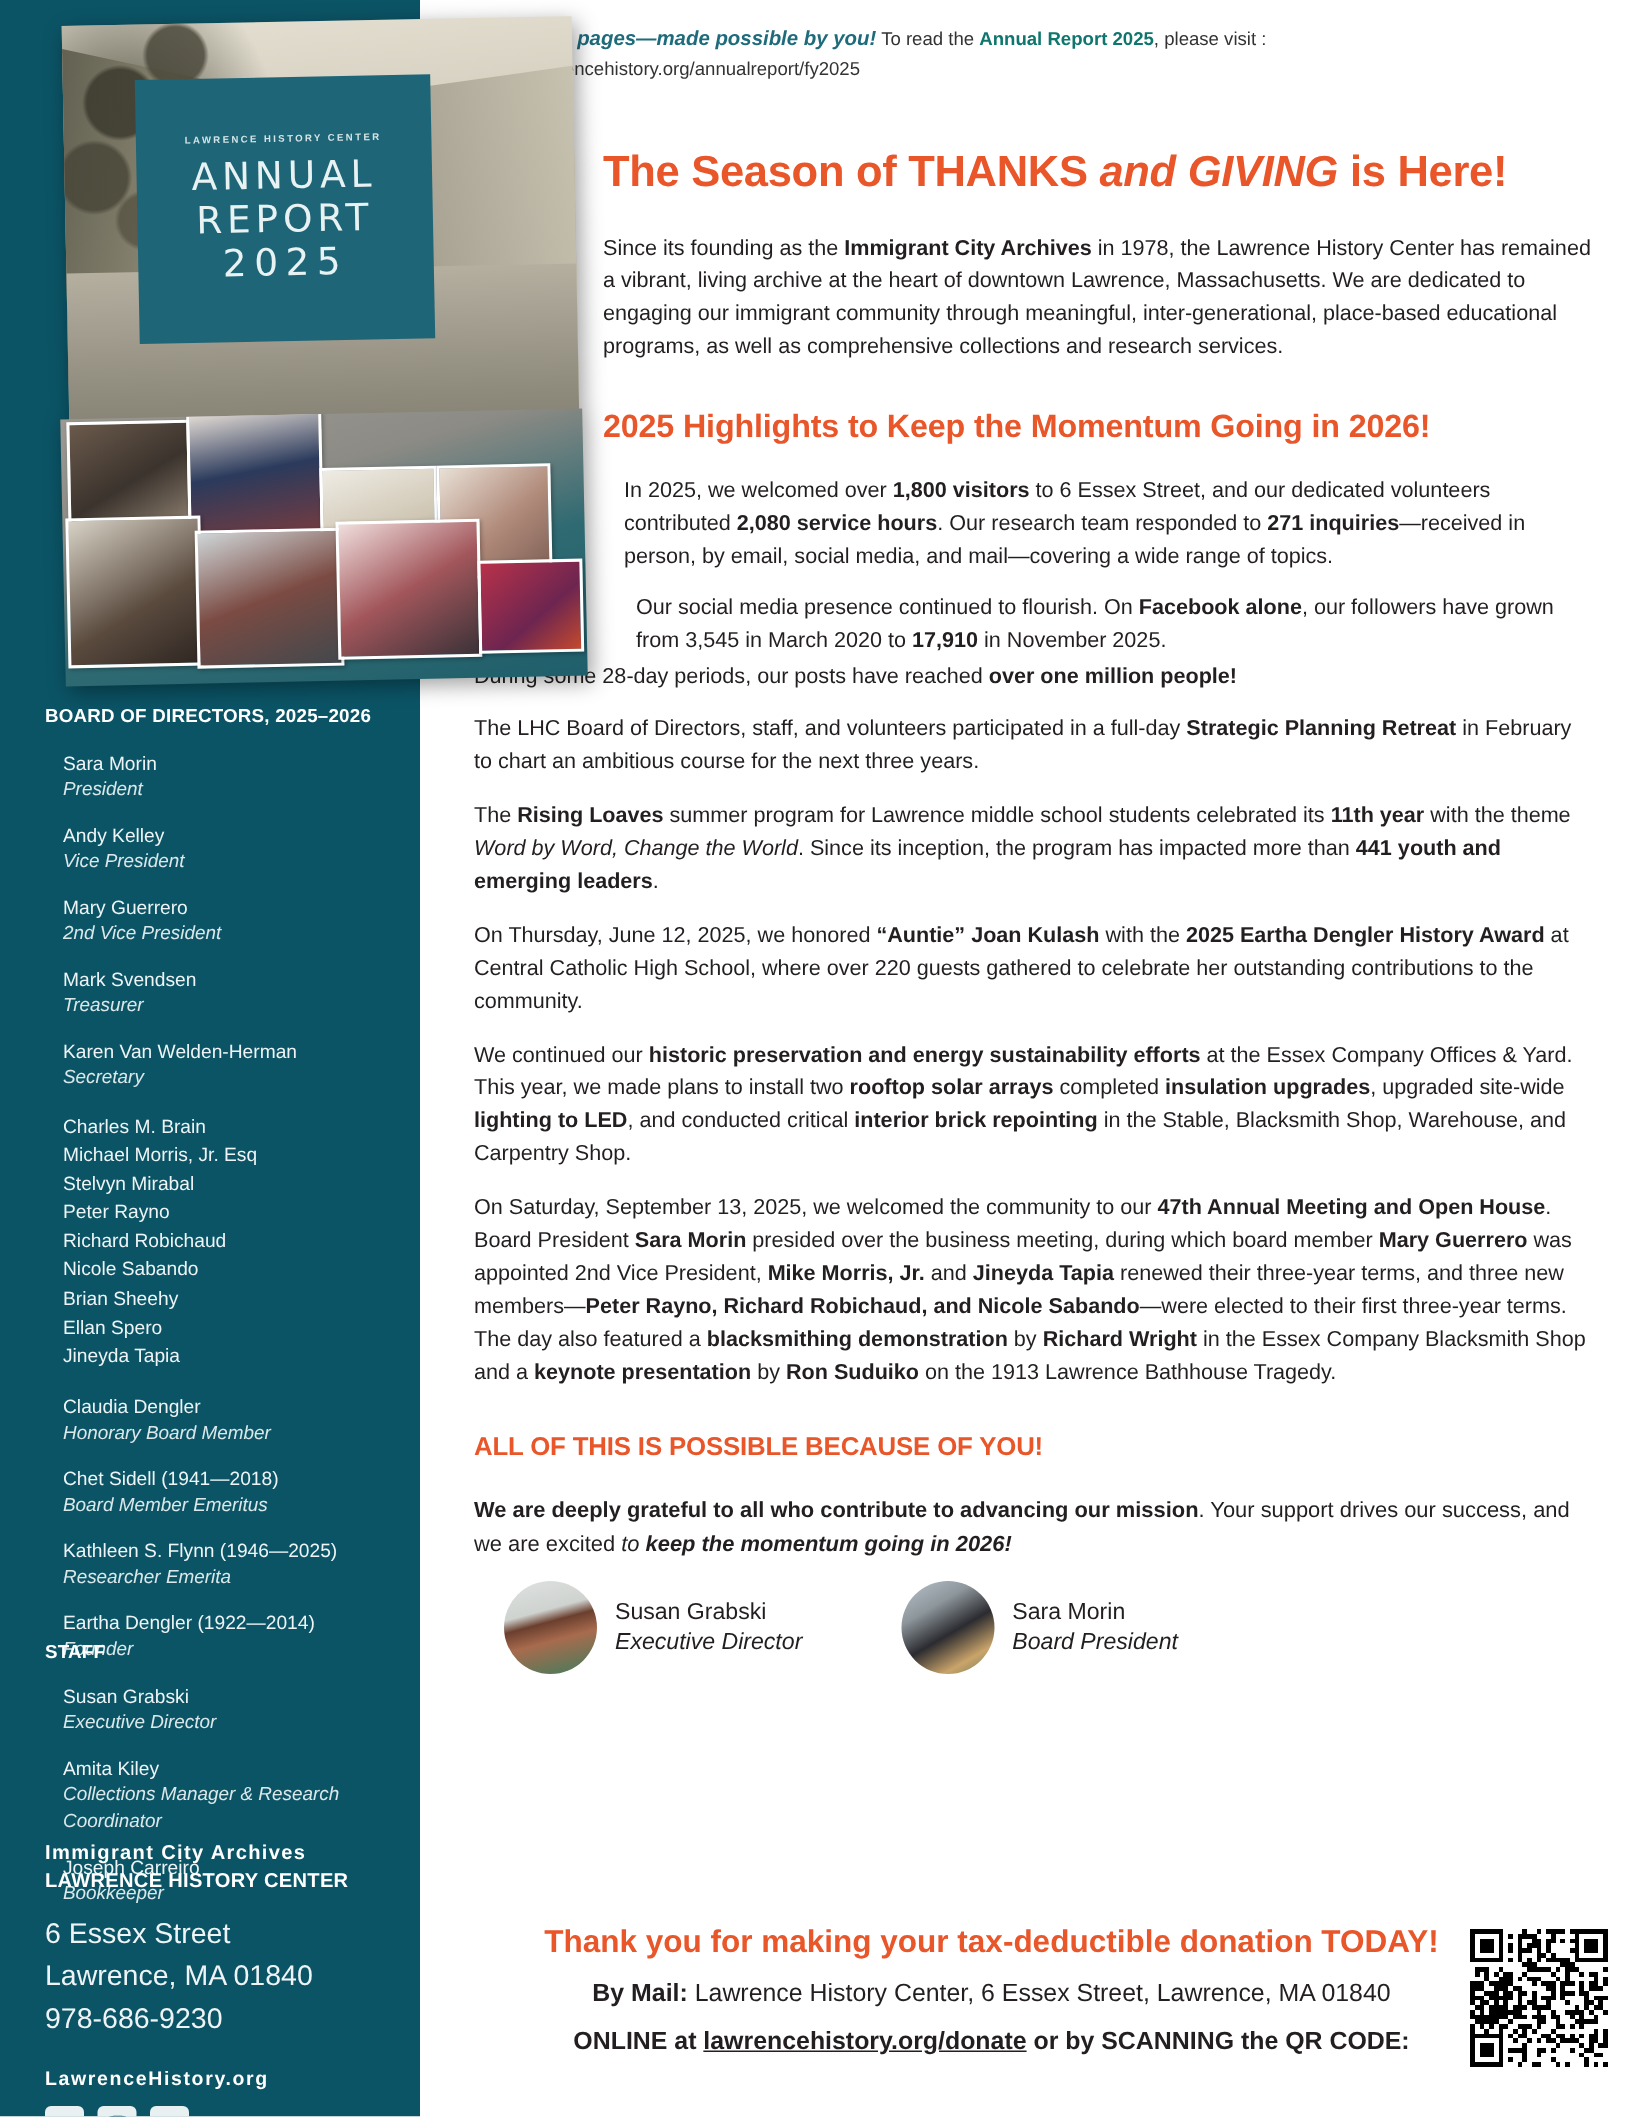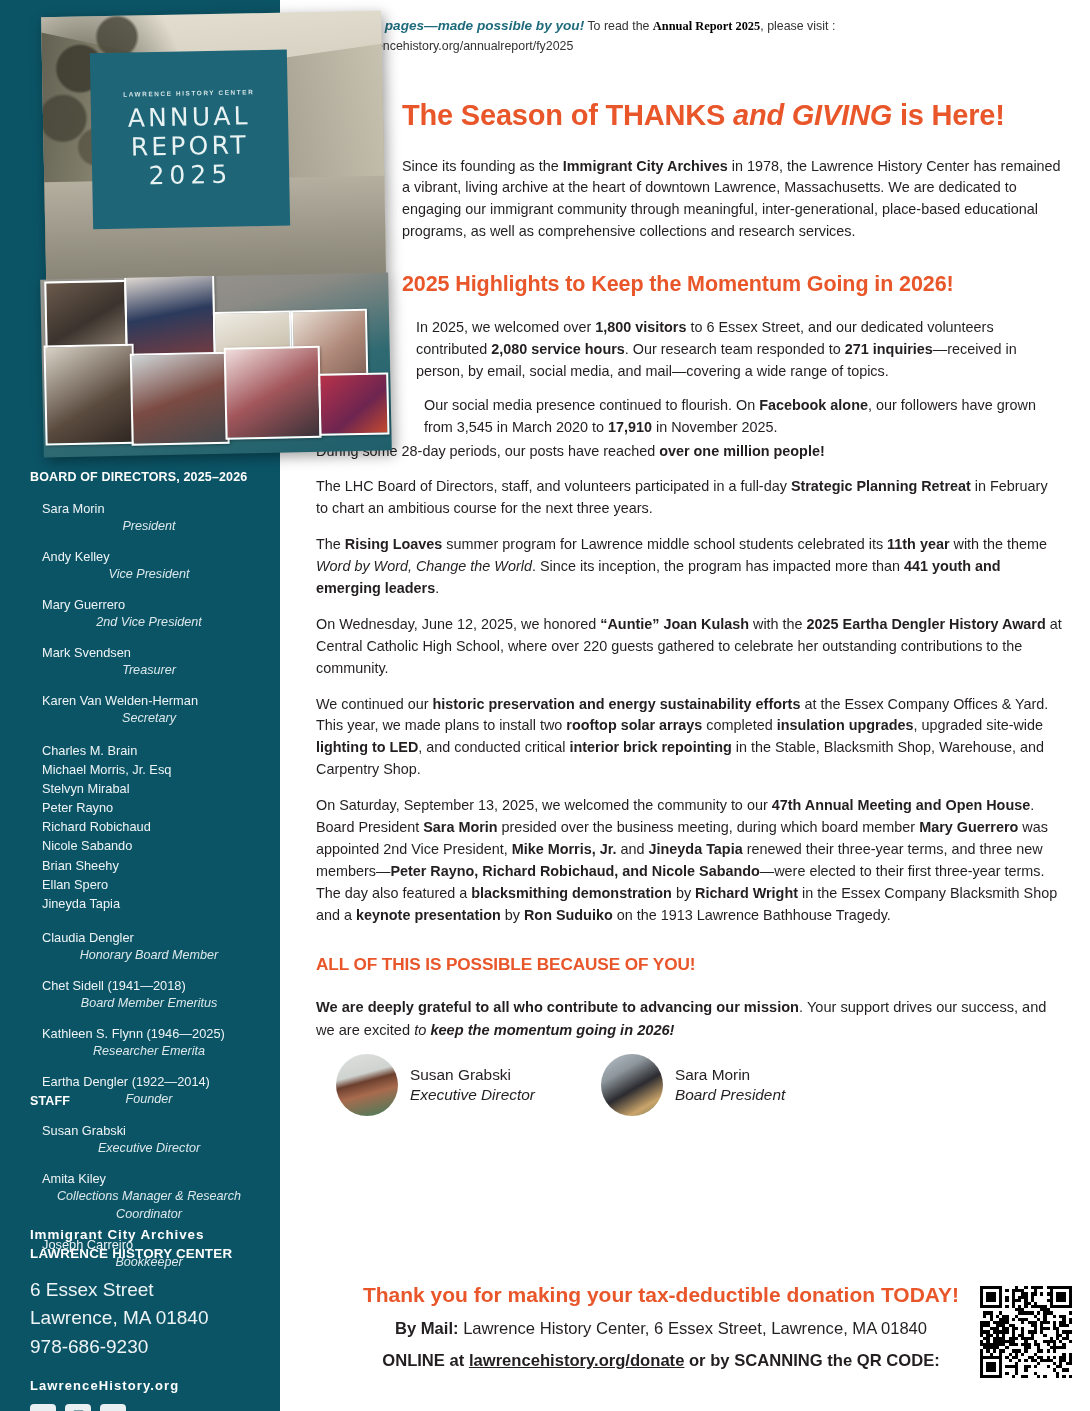--- a/index.html
+++ b/index.html
@@ -90,35 +90,35 @@
   .p6{left:88px;top:76px;width:94px;height:88px;background:linear-gradient(160deg,#cfd6d8,#7b4b43 50%,#43484c);}
   .p7{left:182px;top:72px;width:92px;height:88px;background:linear-gradient(150deg,#f0dedd,#a2565b 50%,#3a3238);}
   .p8{left:276px;top:100px;width:66px;height:58px;background:linear-gradient(140deg,#b8324a,#6d2550 60%,#c44a2e);}
 
   .sb-h{
     font-weight:bold;font-size:12.5px;letter-spacing:.15px;color:#ffffff;
   }
   .sb-section{position:absolute;left:30px;width:226px;}
   .person{margin-bottom:12px;}
   .person .nm{font-size:12.8px;line-height:1.42;color:#eef4f5;}
-  .person .ttl{font-size:12.6px;line-height:1.42;font-style:italic;color:#dbe8ea;text-align:center;}
+  .person .ttl{font-size:12.6px;line-height:1.42;font-style:italic;color:#dbe8ea;}
   .plain{font-size:12.8px;line-height:1.49;color:#eef4f5;}
   .org1{font-weight:bold;font-size:13.4px;letter-spacing:.9px;color:#ffffff;line-height:1.45;}
   .org2{font-weight:bold;font-size:13.4px;letter-spacing:.2px;color:#ffffff;line-height:1.45;}
   .addr{font-size:19px;line-height:1.5;color:#eef4f5;}
   .weburl{font-weight:bold;font-size:13px;letter-spacing:1.1px;color:#ffffff;}
   .socials{display:flex;gap:9px;margin-top:11px;}
   .soc{width:26px;height:26px;border-radius:4px;background:#e9f0f1;display:flex;align-items:center;justify-content:center;}
   .soc svg{width:17px;height:17px;fill:#0b5466;}
 
   
   .main{position:absolute;left:316px;top:0;width:746px;}
   .toptag{font-size:12.4px;line-height:1.52;color:#333;margin-top:16px;}
   .toptag .ital{color:#1e6b7c;font-style:italic;font-weight:bold;font-size:13.6px;}
-  .toptag b{color:#000000;font-family:Liberation Serif, serif;}
+  .toptag b{color:#0f766e;}
   h1.headline{
     font-size:29px;font-weight:bold;color:#e8562a;margin:43px 0 0 86px;letter-spacing:-.2px;
   }
   h1.headline i{font-style:italic;}
   h2.sub{
     font-size:21.5px;font-weight:bold;color:#e8562a;margin:29px 0 0 86px;letter-spacing:-.1px;
   }
   p.body{font-size:14.4px;line-height:1.52;margin:14px 0 0 0;color:#231f20;}
   p.ind{margin-left:86px;}
   p.ind2{margin-left:100px;}
@@ -300,21 +300,21 @@
     <p class="body ind2" style="margin-top:20px;"><span>In 2025, we welcomed over </span><b>1,800 visitors</b><span> to 6 Essex Street, and our dedicated volunteers contributed </span><b>2,080 service hours</b><span>. Our research team responded to </span><b>271 inquiries</b><span>—received in person, by email, social media, and mail—covering a wide range of topics.</span></p>
 
     <p class="body" style="margin-left:108px;margin-top:12px;"><span>Our social media presence continued to flourish. On </span><b>Facebook alone</b><span>, our followers have grown from 3,545 in March 2020 to </span><b>17,910</b><span> in November 2025.</span></p>
 
     <p class="body ind0" style="margin-top:2px;"><span>During some 28-day periods, our posts have reached </span><b>over one million people!</b></p>
 
     <p class="body ind0"><span>The LHC Board of Directors, staff, and volunteers participated in a full-day </span><b>Strategic Planning Retreat</b><span> in February to chart an ambitious course for the next three years.</span></p>
 
     <p class="body ind0"><span>The </span><b>Rising Loaves</b><span> summer program for Lawrence middle school students celebrated its </span><b>11th year</b><span> with the theme </span><i>Word by Word, Change the World</i><span>. Since its inception, the program has impacted more than </span><b>441 youth and emerging leaders</b><span>.</span></p>
 
-    <p class="body ind0"><span>On Wednesday, June 12, 2025, we honored </span><b>“Auntie” Joan Kulash</b><span> with the </span><b>2025 Eartha Dengler History Award</b><span> at Central Catholic High School, where over 220 guests gathered to celebrate her outstanding contributions to the community.</span></p>
+    <p class="body ind0"><span>On Thursday, June 12, 2025, we honored </span><b>“Auntie” Joan Kulash</b><span> with the </span><b>2025 Eartha Dengler History Award</b><span> at Central Catholic High School, where over 220 guests gathered to celebrate her outstanding contributions to the community.</span></p>
 
     <p class="body ind0"><span>We continued our </span><b>historic preservation and energy sustainability efforts</b><span> at the Essex Company Offices &amp; Yard. This year, we made plans to install two </span><b>rooftop solar arrays</b><span> completed </span><b>insulation upgrades</b><span>, upgraded site-wide </span><b>lighting to LED</b><span>, and conducted critical </span><b>interior brick repointing</b><span> in the Stable, Blacksmith Shop, Warehouse, and Carpentry Shop.</span></p>
 
     <p class="body ind0"><span>On Saturday, September 13, 2025, we welcomed the community to our </span><b>47th Annual Meeting and Open House</b><span>. Board President </span><b>Sara Morin</b><span> presided over the business meeting, during which board member </span><b>Mary Guerrero</b><span> was appointed 2nd Vice President, </span><b>Mike Morris, Jr.</b><span> and </span><b>Jineyda Tapia</b><span> renewed their three-year terms, and three new members—</span><b>Peter Rayno, Richard Robichaud, and Nicole Sabando</b><span>—were elected to their first three-year terms. The day also featured a </span><b>blacksmithing demonstration</b><span> by </span><b>Richard Wright</b><span> in the Essex Company Blacksmith Shop and a </span><b>keynote presentation</b><span> by </span><b>Ron Suduiko</b><span> on the 1913 Lawrence Bathhouse Tragedy.</span></p>
 
     <h3 class="allcaps">ALL OF THIS IS POSSIBLE BECAUSE OF YOU!</h3>
 
     <p class="grat"><b>We are deeply grateful to all who contribute to advancing our mission</b><span>. Your support drives our success, and we are excited </span><i>to </i><b><i>keep the momentum going in 2026!</i></b></p>
 
 

